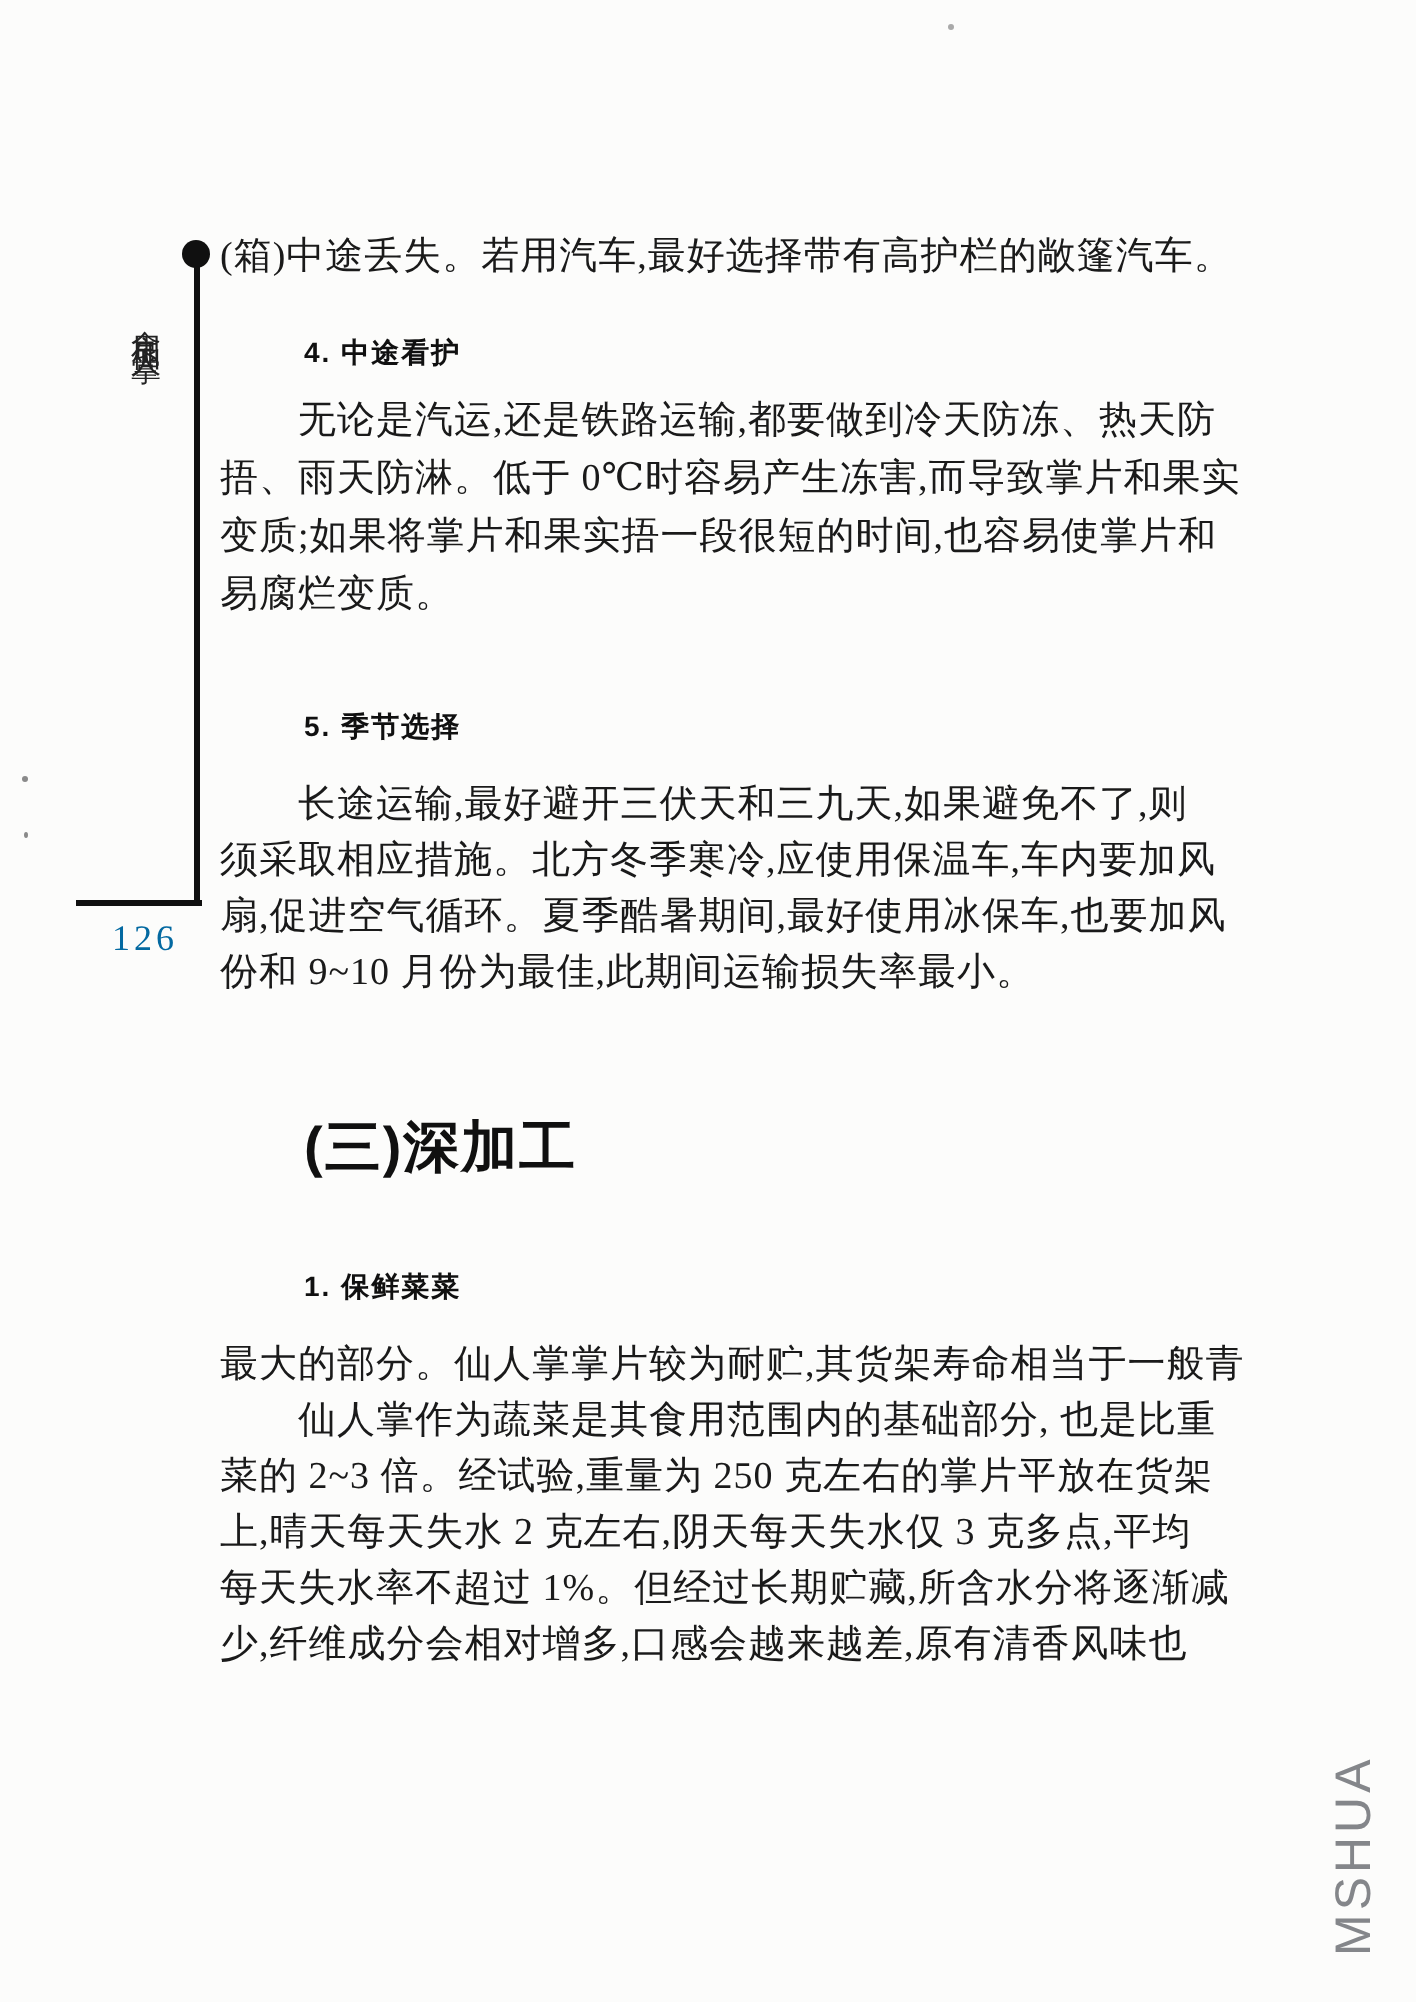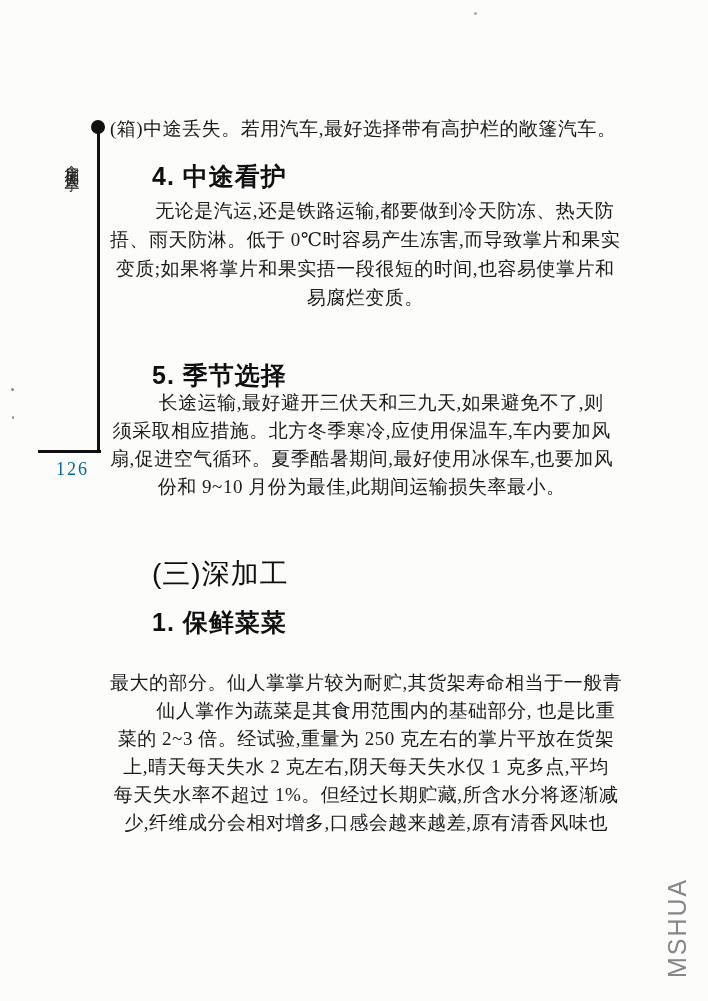--- a/index.html
+++ b/index.html
@@ -21,28 +21,28 @@
   .page-num { position:absolute; left:56px; top:459px; font-size:18px; letter-spacing:2px; color:#0369a1; }
   .speck { position:absolute; border-radius:50%; background:#8a8a8a; }
   .s1 { left:11px; top:388px; width:3px; height:3px; }
   .s2 { left:12px; top:416px; width:2px; height:3px; }
   .s3 { left:474px; top:12px; width:3px; height:3px; background:#a9a9a9; }
   
   .carryover { position:absolute; left:110px; top:114px; height:29px; line-height:29px;
                font-size:19px; letter-spacing:0.5px; white-space:nowrap;text-align:right; }
   .h-num { position:absolute; left:152px; margin:0;
            font-family:"Liberation Sans","DejaVu Sans",sans-serif;
-           font-weight:900; font-size:25px; letter-spacing:1px; line-height:24px; color:#101010; }
+           font-weight:900; font-size:14px; letter-spacing:1px; line-height:24px; color:#101010; }
   .h-care   { top:164px; }
-  .h-season { top:363px; }
-  .h-fresh  { top:610px;text-align:right; }
+  .h-season { top:351px; }
+  .h-fresh  { top:631px;text-align:right; }
   .h-section { position:absolute; left:152px; top:558px; margin:0;
                font-family:"Liberation Sans","DejaVu Sans",sans-serif;
-               font-weight:400; font-size:28px; letter-spacing:1px; line-height:32px; color:#101010; }
-  .para { position:absolute; left:110px; font-size:19px; letter-spacing:0.5px;text-align:center; }
+               font-weight:700; font-size:28px; letter-spacing:1px; line-height:32px; color:#101010; }
+  .para { position:absolute; left:110px; font-size:19px; letter-spacing:0.5px; }
   .para .tline { white-space:nowrap; }
   .gap29 .tline { height:29px; line-height:29px; }
   .gap28 .tline { height:28px; line-height:28px; }
   .p-care   { top:196px; }
   .p-season { top:389px; }
   .p-fresh  { top:669px; }
   
   .watermark {
     position:absolute; left:663px; top:978px;
     transform:rotate(-90deg); transform-origin:left top;
@@ -82,20 +82,20 @@
       <div class="tline">份和 9~10 月份为最佳,此期间运输损失率最小。</div>
     </div>
 
   <h2 class="h-section">(三)深加工</h2>
 
   <h3 class="h-num h-fresh">1. 保鲜菜菜</h3>
   <div class="para gap28 p-fresh">
       <div class="tline">最大的部分。仙人掌掌片较为耐贮,其货架寿命相当于一般青</div>
       <div class="tline">　　仙人掌作为蔬菜是其食用范围内的基础部分, 也是比重</div>
       <div class="tline">菜的 2~3 倍。经试验,重量为 250 克左右的掌片平放在货架</div>
-      <div class="tline">上,晴天每天失水 2 克左右,阴天每天失水仅 1 克多点,平均</div>
+      <div class="tline">上,晴天每天失水 2 克左右,阴天每天失水仅 3 克多点,平均</div>
       <div class="tline">每天失水率不超过 1%。但经过长期贮藏,所含水分将逐渐减</div>
       <div class="tline">少,纤维成分会相对增多,口感会越来越差,原有清香风味也</div>
     </div>
 
   <div class="watermark">MSHUA</div>
 
 </div>
 
 </body></html>

